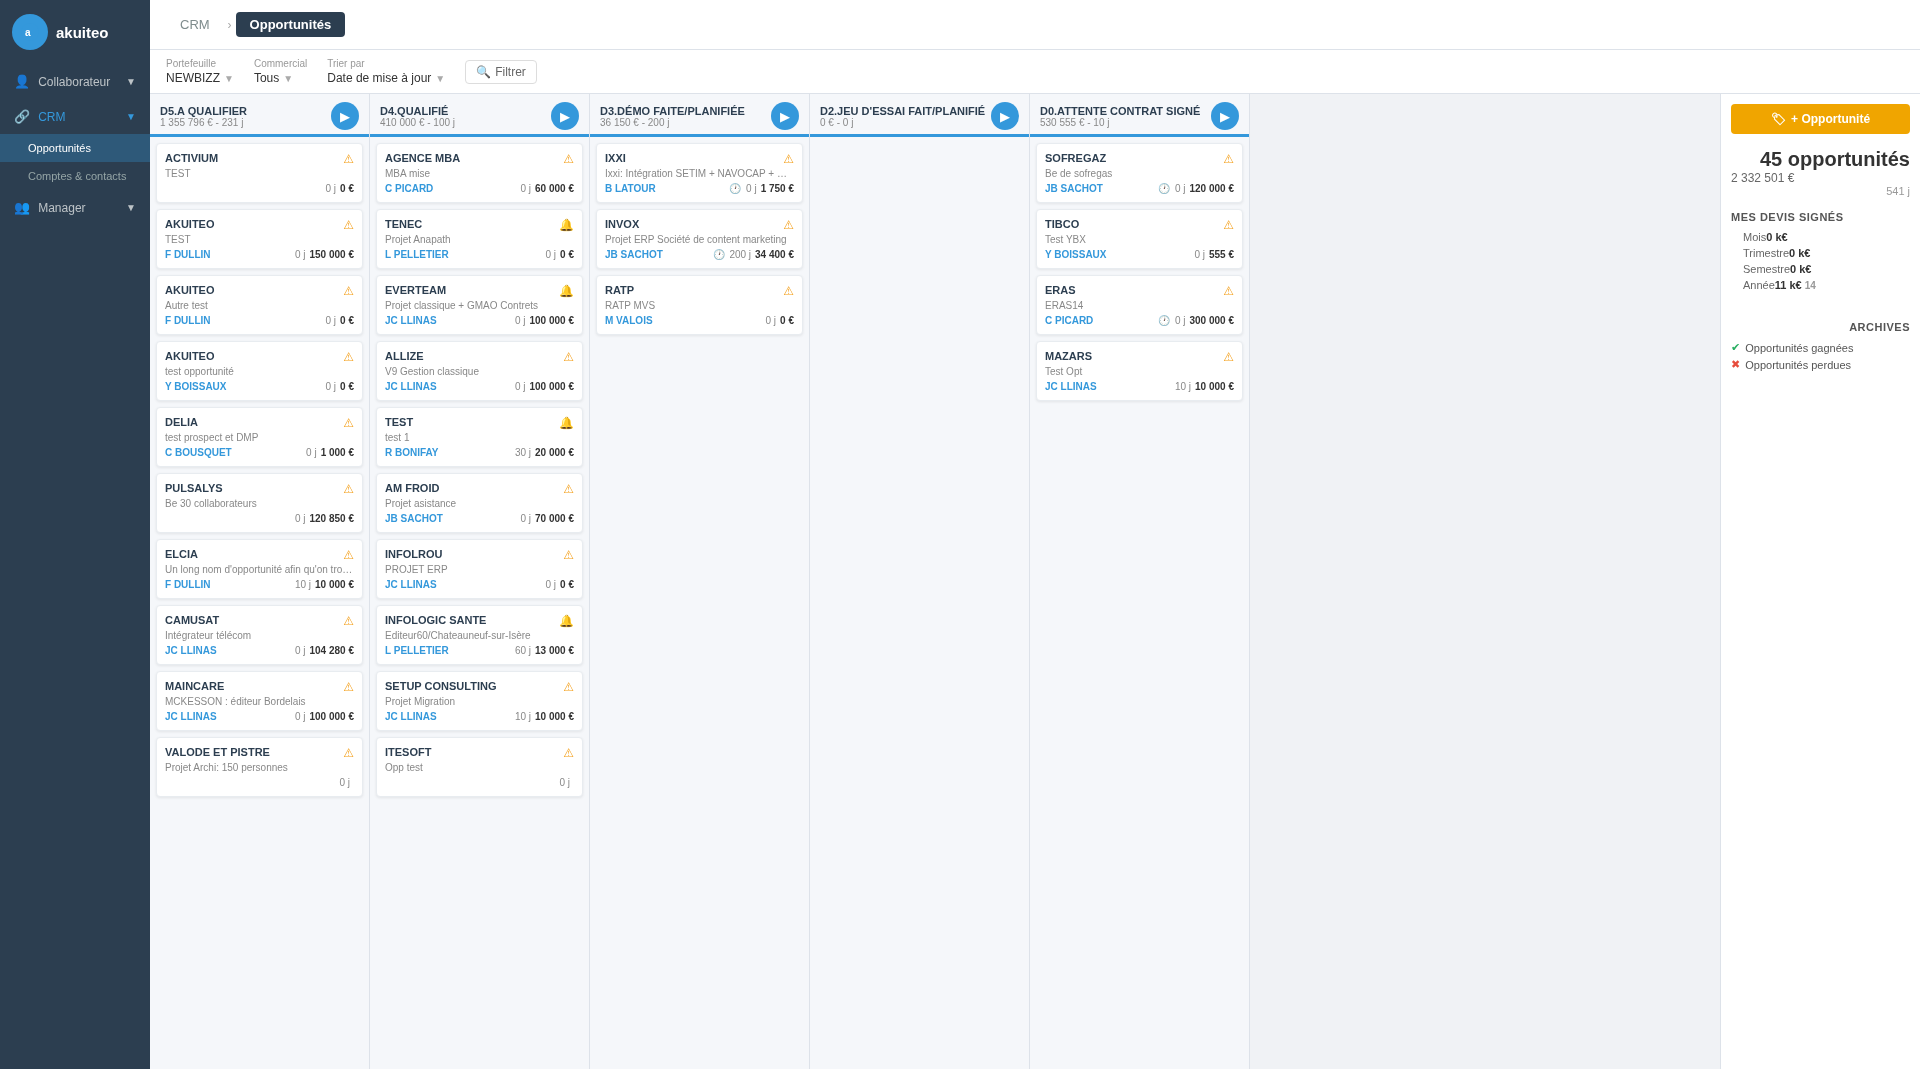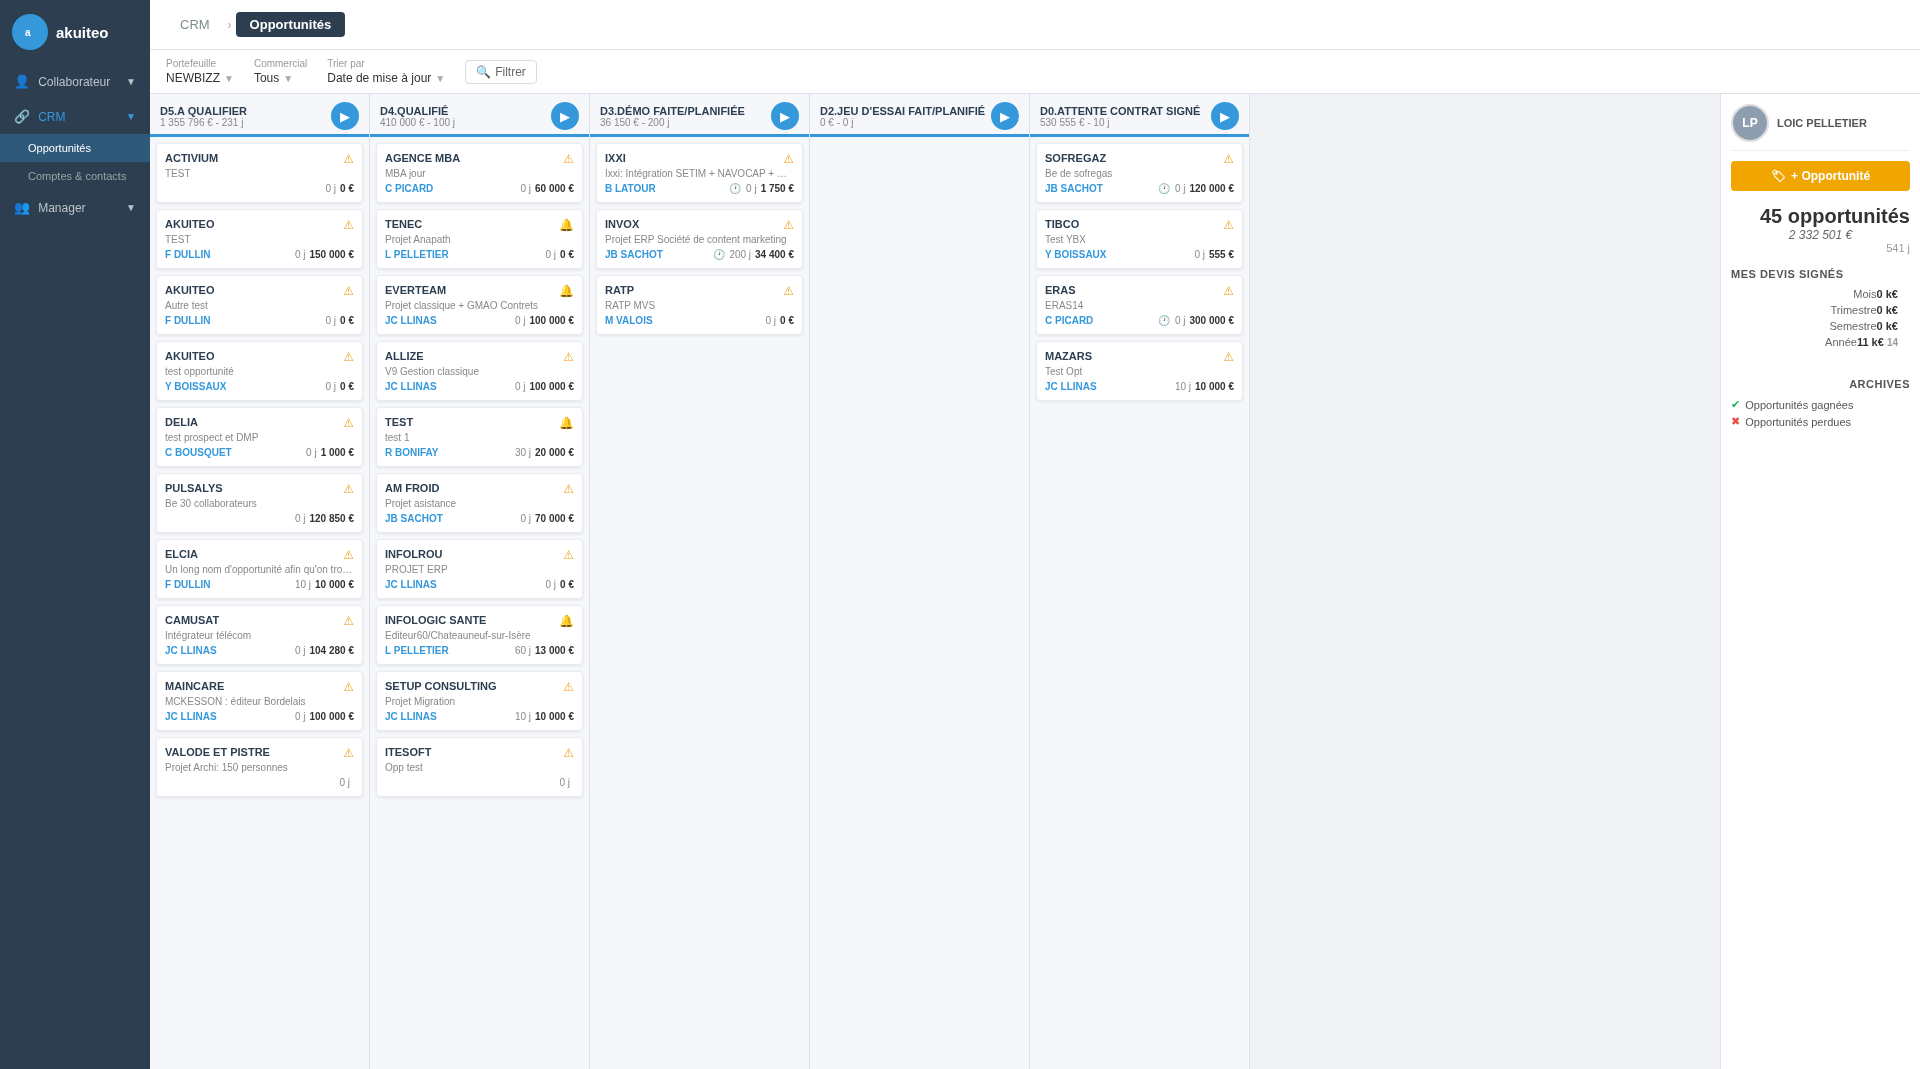--- a/index.html
+++ b/index.html
@@ -158,24 +158,24 @@
       cursor: pointer;
       font-size: 12px;
       font-weight: 600;
       display: flex;
       align-items: center;
       justify-content: center;
       gap: 5px;
       width: 100%;
     }
     #right-panel .stats-count { font-size: 20px; font-weight: 700; color: #333; text-align: right; margin-top: 6px; }
-    #right-panel .stats-amount { font-size: 12px; color: #666; text-align: center; font-style: italic; }
+    #right-panel .stats-amount { font-size: 12px; color: #666; text-align: left; }
     #right-panel .stats-days { font-size: 11px; color: #999; text-align: right; }
     #right-panel .section-title { font-size: 11px; font-weight: 700; color: #555; margin: 14px 0 6px; text-transform: uppercase; letter-spacing: 0.5px; }
-    #right-panel .devis-row { display: flex; justify-content: flex-end; font-size: 11px; padding: 2px 12px; }
+    #right-panel .devis-row { display: flex; justify-content: flex-start; font-size: 11px; padding: 2px 12px; }
     #right-panel .devis-label { color: #666; }
     #right-panel .devis-value { color: #333; font-weight: 600; }
     #right-panel .archives-section { margin-top: 14px; text-align: right; }
     #right-panel .archive-item { display: flex; align-items: center; gap: 5px; font-size: 11px; color: #555; padding: 2px 0; cursor: pointer; }
     #right-panel .check-icon { color: #27ae60; font-size: 11px; }
     #right-panel .x-icon { color: #e74c3c; font-size: 11px; }
 
     
     #board-container {
       display: flex;
@@ -519,21 +519,21 @@
         <div class="col-stats">410 000 € - 100 j</div>
       </div>
       <div class="col-arrow">▶</div>
     </div>
     <div class="kanban-cards">
               <div class="kanban-card">
       <div class="card-header">
         <span class="card-company">AGENCE MBA</span>
         <span class="card-alert alert-yellow">⚠</span>
       </div>
-      <div class="card-desc">MBA jour</div>
+      <div class="card-desc">MBA mise</div>
       <div class="card-footer">
         <span class="card-person">C PICARD</span>
         <div class="card-right">
 
           <span class="card-days">0 j</span>
           <span class="card-amount">60 000 €</span>
         </div>
       </div>
     </div>
               <div class="kanban-card">
@@ -808,26 +808,20 @@
         </div>
       </div>
     </div>
             </div>
   </div>
         </div>
     </div>
 
     <div id="right-panel">
 
-      <div style="display:flex;align-items:center;gap:8px;margin-bottom:10px;padding-bottom:8px;border-bottom:1px solid #eee;">
-        <div style="width:38px;height:38px;border-radius:50%;background:#ccc;overflow:hidden;border:2px solid #ddd;">
-          <div style="width:100%;height:100%;background:#8e9db0;display:flex;align-items:center;justify-content:center;color:white;font-size:12px;font-weight:bold;">LP</div>
-        </div>
-        <span style="font-size:11px;font-weight:600;color:#555;">LOIC PELLETIER</span>
-      </div>
 
       <button class="add-opp-btn">
         <span>🏷</span>
         <span>+ Opportunité</span>
       </button>
 
       <div style="margin-top:8px;">
         <div class="stats-count">45 opportunités</div>
         <div class="stats-amount">2 332 501 €</div>
         <div class="stats-days">541 j</div>

